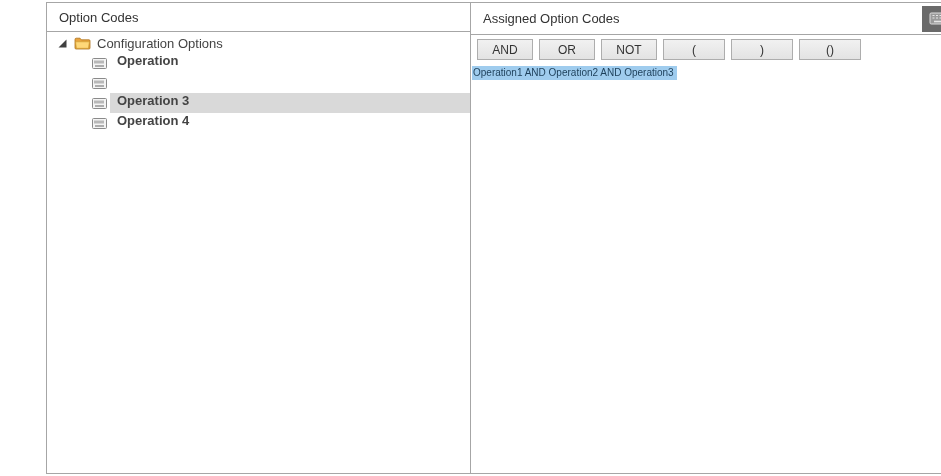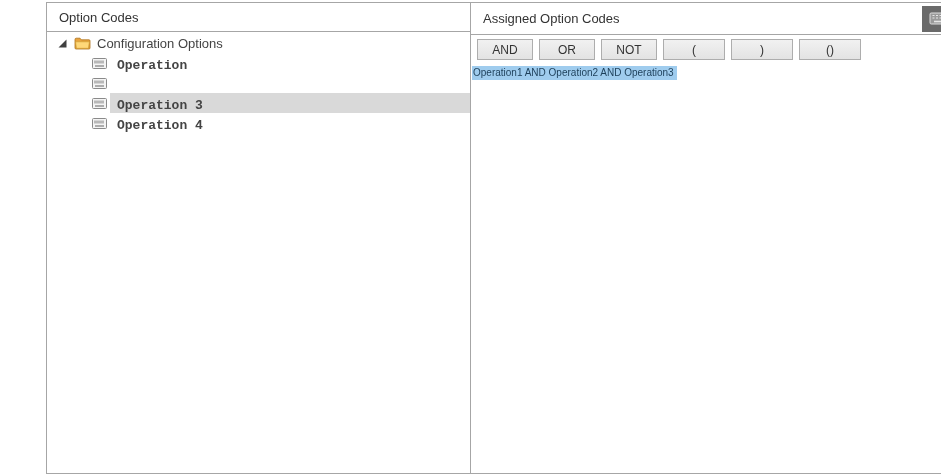--- a/index.html
+++ b/index.html
@@ -44,21 +44,21 @@
   
   .tree { padding-top:1px; }
   .tree-row { height:20px; display:flex; align-items:center; }
   .tree-row.root  { padding-left:9px; }
   .tree-row.child { padding-left:45px; }
   .expander { width:12px; height:12px; display:flex; align-items:center; justify-content:center; margin-right:6px; }
   .tree-icon { display:flex; align-items:center; }
   .root-label { margin-left:6px; font-size:13px; color:#444; }
   .row-fill {
     flex:1; height:100%; margin-left:3px; padding-left:7px;
-    display:flex; align-items:flex-end; box-sizing:border-box;font-family:Liberation Mono, monospace;
+    display:flex; align-items:flex-start; box-sizing:border-box;
   }
   .tree-row.selected .row-fill { background:#d9d9d9; }
   .child-label { font-size:13px; font-weight:bold; color:#444; }
 
   
   .op-toolbar { display:flex; gap:6px; padding:4px 0 0 6px; }
   .op-btn {
     height:21px; box-sizing:border-box;
     background:linear-gradient(#f1f1f1,#e3e3e3);
     border:1px solid #adadad;

